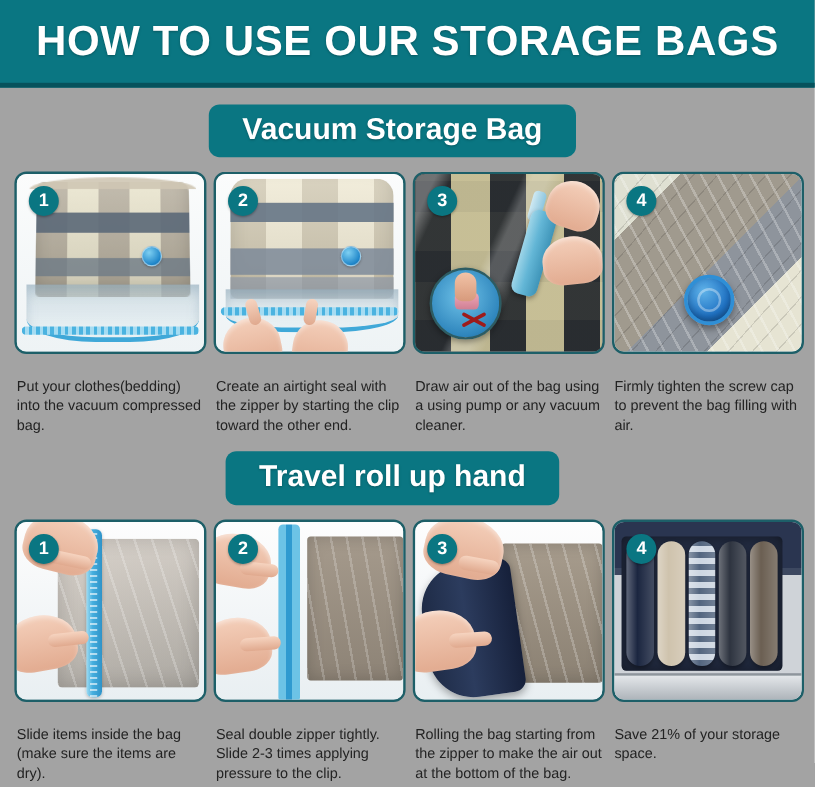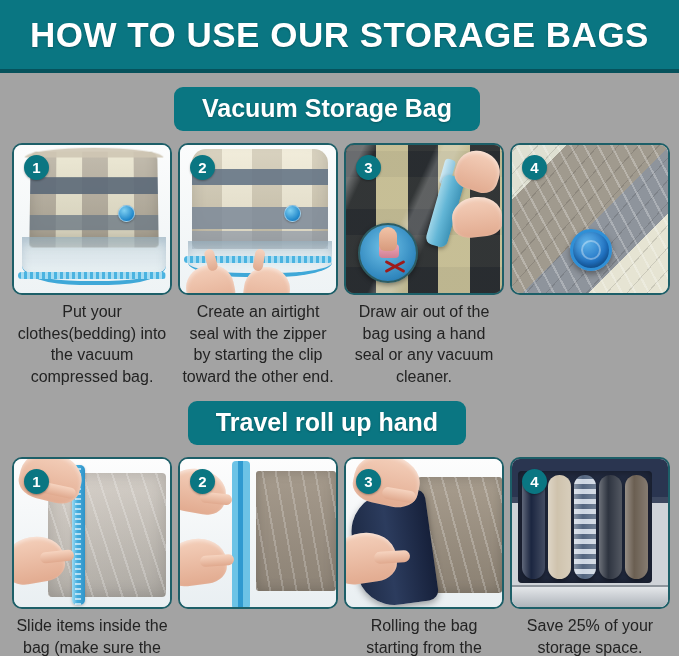--- a/index.html
+++ b/index.html
@@ -73,25 +73,24 @@
     background: #0a7682;
     color: #fff;
     font-size: 15px;
     font-weight: bold;
     display: flex; align-items: center; justify-content: center;
     z-index: 20;
     box-shadow: 0 1px 2px rgba(0,0,0,0.3);
   }
 
   .caption {
-    margin-top: 6px;
-    font-size: 16px;
+    margin-top: 19px;
+    font-size: 12px;
     line-height: 1.34;
     color: #232323;
-    text-align: center;
     padding: 0 2px;
   }
 
   
   .scene { position: absolute; inset: 0; }
 
   
   .bg-white { background: linear-gradient(180deg,#fbfcfc 0%,#eef3f5 100%); }
   .bag1 {
     position: absolute; left: 16px; top: 6px; width: 128px; height: 96px;
@@ -371,31 +370,32 @@
               <div class="cap"></div>
               <div class="thumb"></div>
               <div class="xmark">
                   <i></i>
                   <i></i>
                 </div>
             </div>
           </div>
           <div class="badge">3</div>
         </div>
-        <div class="caption">Draw air out of the bag using a hand seal or any vacuum cleaner.</div>
+        <div class="caption">Draw air out of the bag using a using pump or any vacuum cleaner.</div>
       </div>
 
       <div class="cell">
         <div class="panel">
           <div class="scene bg-compressed">
             <div class="wrinkle"></div>
             <div class="bigcap"></div>
           </div>
           <div class="badge">4</div>
         </div>
+        <div class="caption">Firmly tighten the screw cap to prevent the bag filling with air.</div>
       </div>
 
     </div>
   </div>
 
   <div class="section">
 
     <div class="section-title-wrap">
       <div class="section-title">Travel roll up hand</div>
     </div>
@@ -422,20 +422,21 @@
           <div class="scene bg-soft">
             <div class="flatbag2"></div>
             <div class="dzip"></div>
             <div class="hand" style="left:-12px; top:10px; width:58px; height:44px; transform:rotate(10deg);"></div>
             <div class="finger" style="left:20px; top:34px; width:32px; height:11px; transform:rotate(6deg);"></div>
             <div class="hand" style="left:-14px; top:80px; width:60px; height:46px; transform:rotate(-8deg);"></div>
             <div class="finger" style="left:20px; top:96px; width:34px; height:11px; transform:rotate(-4deg);"></div>
           </div>
           <div class="badge">2</div>
         </div>
+        <div class="caption">Seal double zipper tightly. Slide 2-3 times applying pressure to the clip.</div>
       </div>
 
       <div class="cell">
         <div class="panel">
           <div class="scene bg-soft">
             <div class="flat-beige3"></div>
             <div class="roll-navy"></div>
             <div class="hand" style="left:8px; top:-4px; width:66px; height:50px; transform:rotate(12deg);"></div>
             <div class="finger" style="left:36px; top:30px; width:34px; height:12px; transform:rotate(10deg);"></div>
             <div class="hand" style="left:-14px; top:74px; width:64px; height:50px; transform:rotate(-8deg);"></div>
@@ -453,19 +454,19 @@
               <div class="roll" style="background:#1b2640"></div>
               <div class="roll" style="background:#cfc3ad"></div>
               <div class="roll" style="background:repeating-linear-gradient(0deg,#53657f 0 5px,#cdd6e2 5px 10px)"></div>
               <div class="roll" style="background:#2e3440"></div>
               <div class="roll" style="background:#6b5f52"></div>
             </div>
             <div class="case-rail"></div>
           </div>
           <div class="badge">4</div>
         </div>
-        <div class="caption">Save 25% of your storage space.</div>
+        <div class="caption">Save 21% of your storage space.</div>
       </div>
 
     </div>
   </div>
 
 </div>
 
 </body></html>

